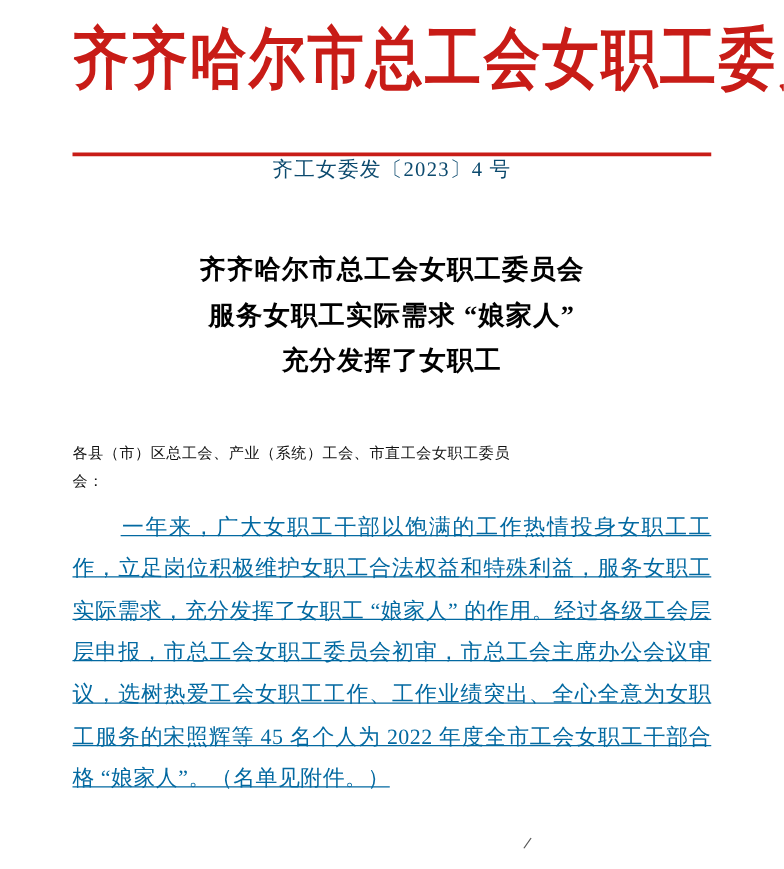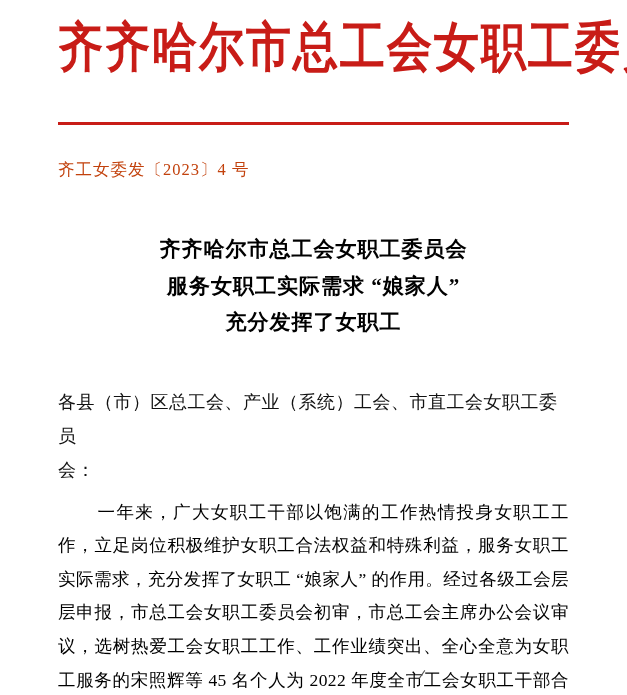--- a/index.html
+++ b/index.html
@@ -34,56 +34,56 @@
     transform: scaleY(1.18);
     transform-origin: top center;
   }
   .redline {
     margin-top: 52px;
     height: 2.5px;
     background: #c81c17;
     width: 100%;
   }
   .doc-number {
-    margin-top: 34px;
-    text-align: left;
+    text-align: center;
     font-size: 16.5px;
     letter-spacing: 1px;
-    color: #c2410c;
+    color: #0c4a6e;
   }
   .title-block {
     margin-top: 50px;
     text-align: center;
     font-weight: bold;
     font-size: 21px;
     line-height: 1.75;
     letter-spacing: 1px;
     color: #000;
   }
   .title-line {
     display: block;
   }
   .addressee {
     margin-top: 44px;
-    font-size: 18px;
+    font-size: 12px;
     line-height: 1.9;
     letter-spacing: 0.5px;
     color: #111;
   }
   .addressee .l2 {
     display: block;
   }
   .para {
     margin-top: 8px;
     font-size: 17.5px;
     line-height: 1.92;
     letter-spacing: 0.4px;
     text-align: justify;
     text-justify: inter-character;
-    color: #000000;
+    color: #0369a1;
+    text-decoration: underline;
   }
   .para .indent {
     display: inline-block;
     width: 2.2em;
   }
   .stray-mark {
     position: absolute;
     left: 417px;
     top: 660px;
     width: 10px;

